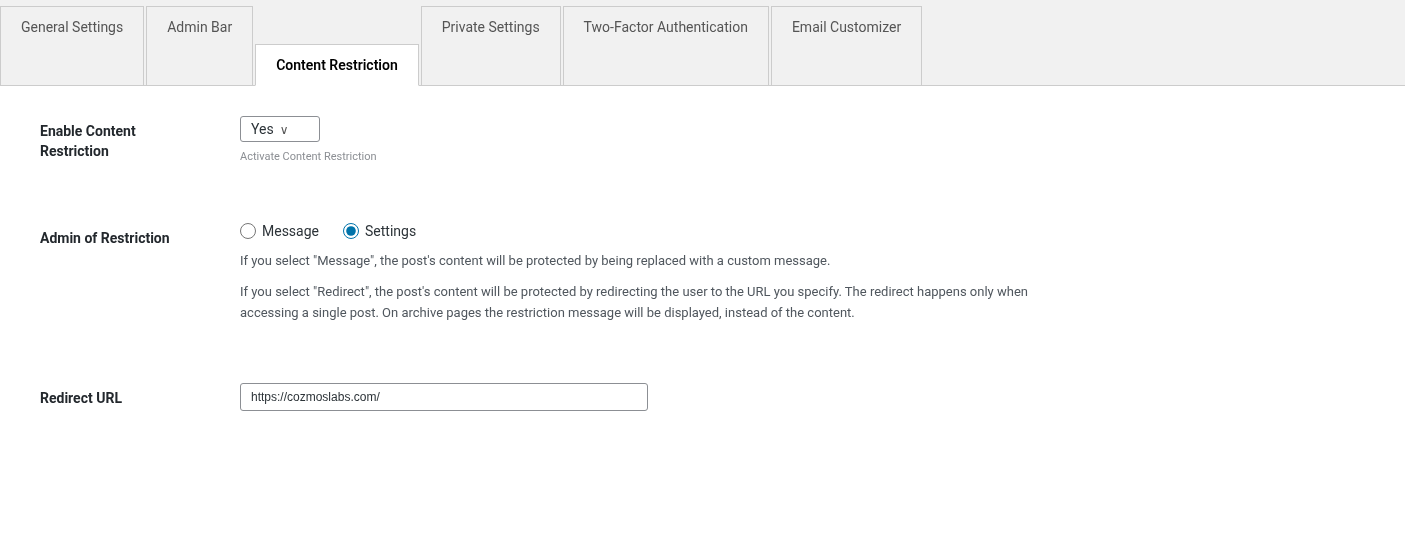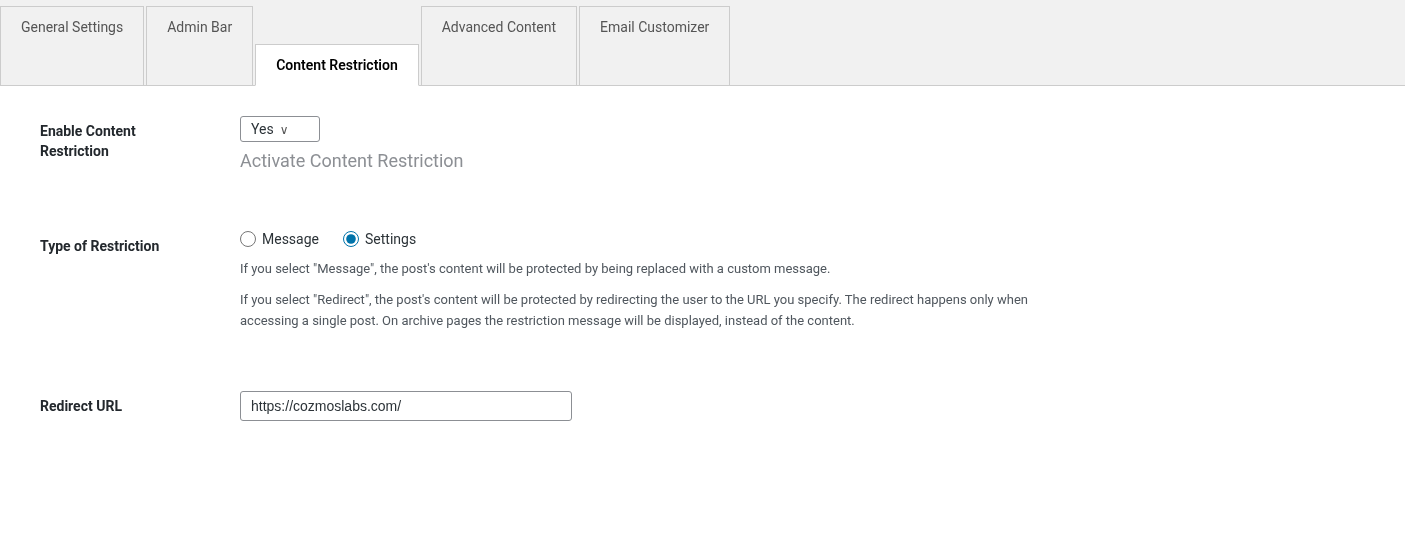--- a/index.html
+++ b/index.html
@@ -84,21 +84,21 @@
       user-select: none;
     }
 
     .select-wrapper .chevron {
       font-size: 12px;
       color: #555;
     }
 
     .hint-text {
       color: #8c8f94;
-      font-size: 18px;
+      font-size: 11px;
       margin-top: 8px;
     }
 
     .radio-group {
       display: flex;
       align-items: center;
       gap: 24px;
       margin-bottom: 12px;
     }
 
@@ -127,53 +127,54 @@
     }
 
     .description-text + .description-text {
       margin-top: 10px;
     }
 
     .text-input {
       border: 1px solid #8c8f94;
       border-radius: 3px;
       padding: 6px 10px;
-      font-size: 14px;
+      font-size: 12px;
       color: #2c3338;
-      width: 332px;
+      width: 408px;
       outline: none;
     }
   </style>
 </head>
 <body>
 
 <div class="tabs-bar">
 <div class="tab">General Settings</div>
     <div class="tab">Admin Bar</div>
     <div class="tab active">Content Restriction</div>
-    <div class="tab">Advanced Content</div>
+    <div class="tab">Private Settings</div>
+    <div class="tab">Two-Factor Authentication</div>
     <div class="tab">Email Customizer</div>
   </div>
 
 <div class="main-content">
 
   <div class="settings-row">
     <div class="settings-label" style="white-space: pre-line;">Enable Content
 Restriction</div>
     <div class="settings-control">
       <div class="select-wrapper">
         <span>Yes</span>
         <span class="chevron">∨</span>
       </div>
       <div class="hint-text">Activate Content Restriction</div>
     </div>
   </div>
 
   <div class="settings-row">
-    <div class="settings-label">Type of Restriction</div>
+    <div class="settings-label">Admin of Restriction</div>
     <div class="settings-control">
       <div class="radio-group">
         <label class="radio-option">
           <input type="radio" name="restriction_type" style="">
           <span>Message</span>
         </label>
         <label class="radio-option">
           <input type="radio" name="restriction_type" checked="" style="">
           <span>Settings</span>
         </label>

